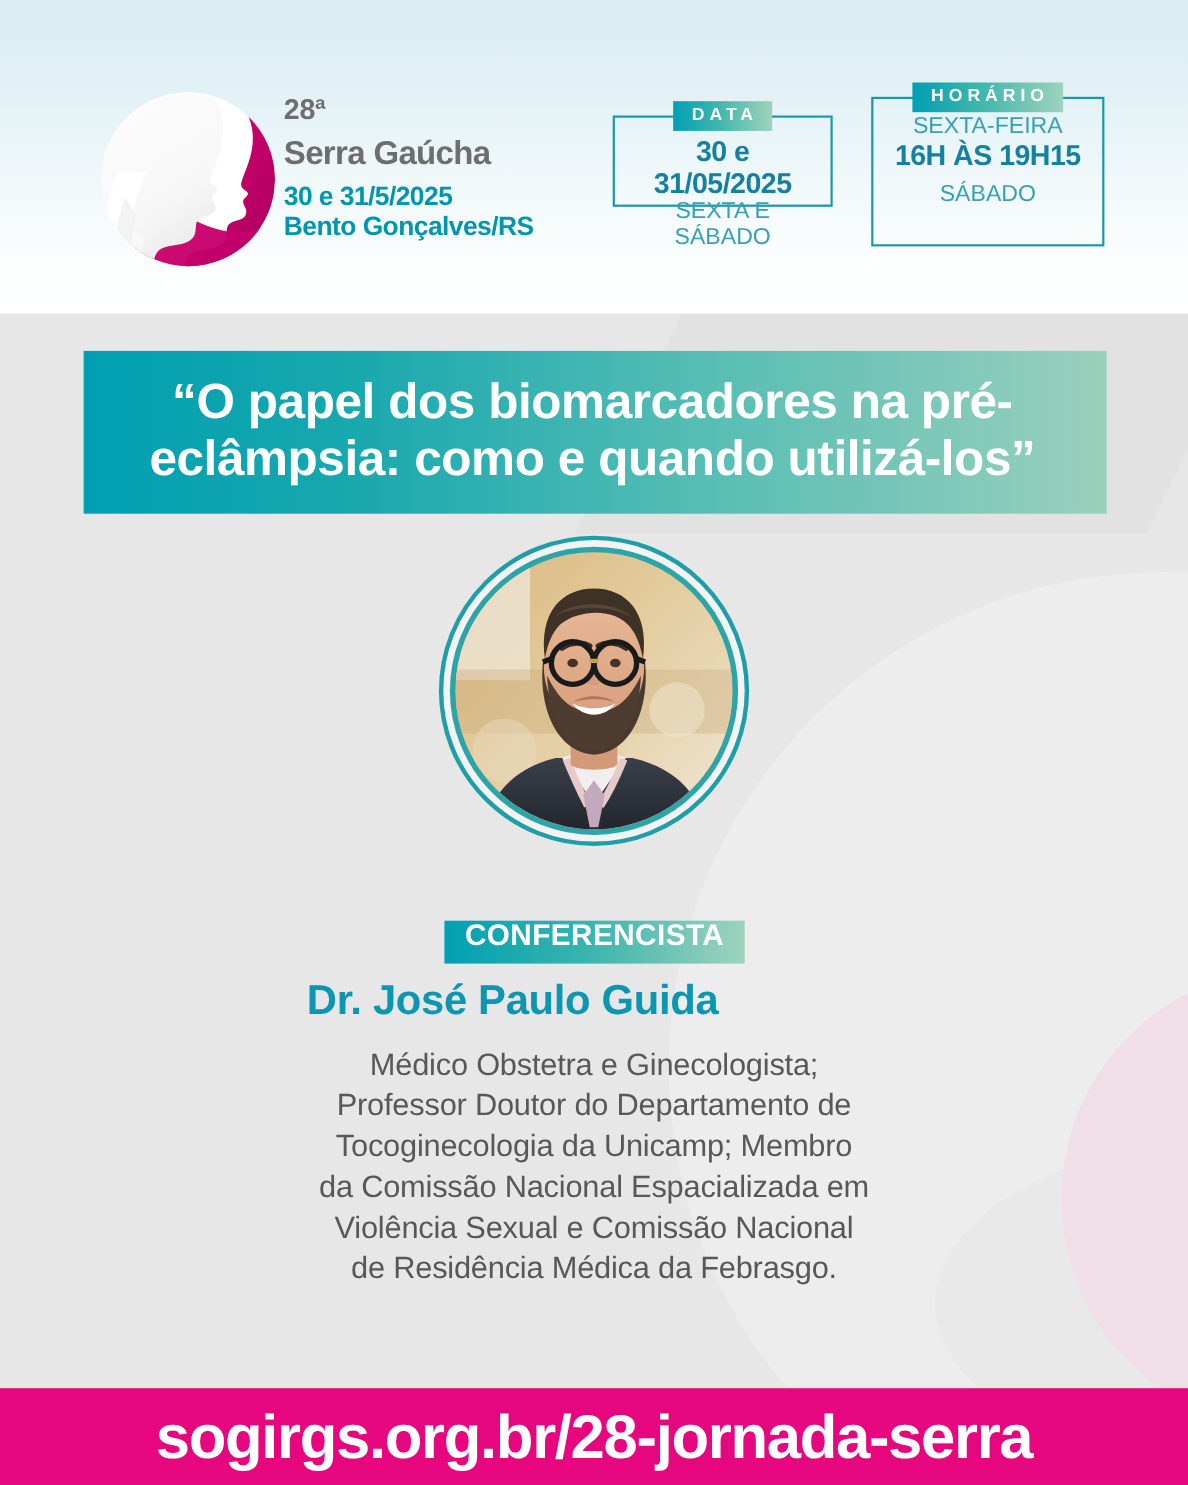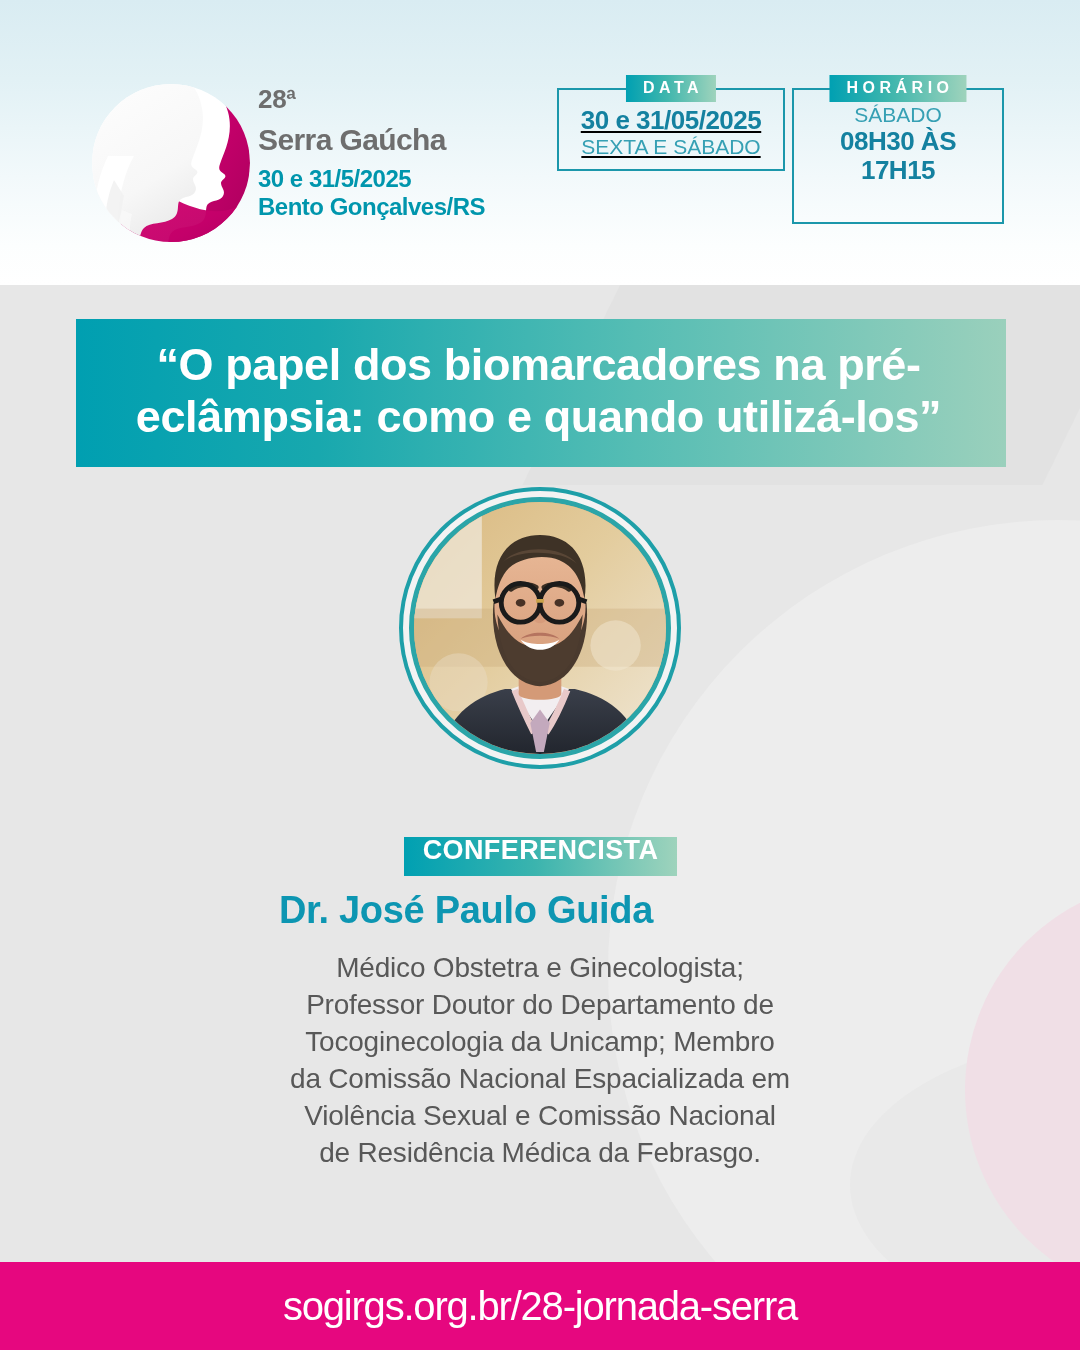--- a/index.html
+++ b/index.html
@@ -90,22 +90,22 @@
   .ib-big {
     font-size:26px; font-weight:bold; color:#1481a0;
     letter-spacing:-0.5px; display:block; line-height:1.1;
   }
   .ib-small {
     font-size:21px; font-weight:normal; color:#36a0b4;
     letter-spacing:0px; display:block; line-height:1.15;
   }
 
   #box-data {
-    left:557px; top:88px;
-    width:228px; height:83px;text-decoration:underline;
+    left:557px; top:105px;
+    width:200px; height:83px;
   }
   #box-data .info-body { padding-top:16px; }
 
   #box-horario {
     left:792px; top:88px;
     width:212px; height:136px;
   }
   #box-horario .info-body { padding-top:13px; }
   #box-horario .hr-group { margin-bottom:9px; }
   #box-horario .hr-group:last-child { margin-bottom:0; }
@@ -231,22 +231,22 @@
     z-index:7;
     left:0; bottom:0;
     width:1080px; height:88px;
     background:#e6077f;
     display:flex;
     align-items:center;
     justify-content:center;
   }
   .footer span {
     color:#ffffff;
-    font-size:40px;
-    font-weight:normal;
+    font-size:56px;
+    font-weight:bold;
     letter-spacing:-1.2px;
     line-height:1;
   }
 </style>
 </head>
 <body>
 
 <div id="poster">
 
   <div class="decor decor-diag"></div>
@@ -313,22 +313,25 @@
       <div class="info-body">
         <span class="ib-big">30 e 31/05/2025</span>
         <span class="ib-small">SEXTA E SÁBADO</span>
       </div>
     </div>
 
     <div class="info-box" id="box-horario">
       <div class="info-chip">HORÁRIO</div>
       <div class="info-body">
         <div class="hr-group">
+          <span class="ib-small">SEXTA-FEIRA</span>
+          <span class="ib-big">16H ÀS 19H15</span>
+        </div>
+        <div class="hr-group">
           <span class="ib-small">SÁBADO</span>
-          <span class="ib-big">08H30 ÀS 17H15</span>
         </div>
       </div>
     </div>
   </div>
 
   <div class="title-banner">
     <div class="title-text">
       <span>“O papel dos biomarcadores na pré-</span><br>
       <span>eclâmpsia: como e quando utilizá-los”</span>
     </div>

